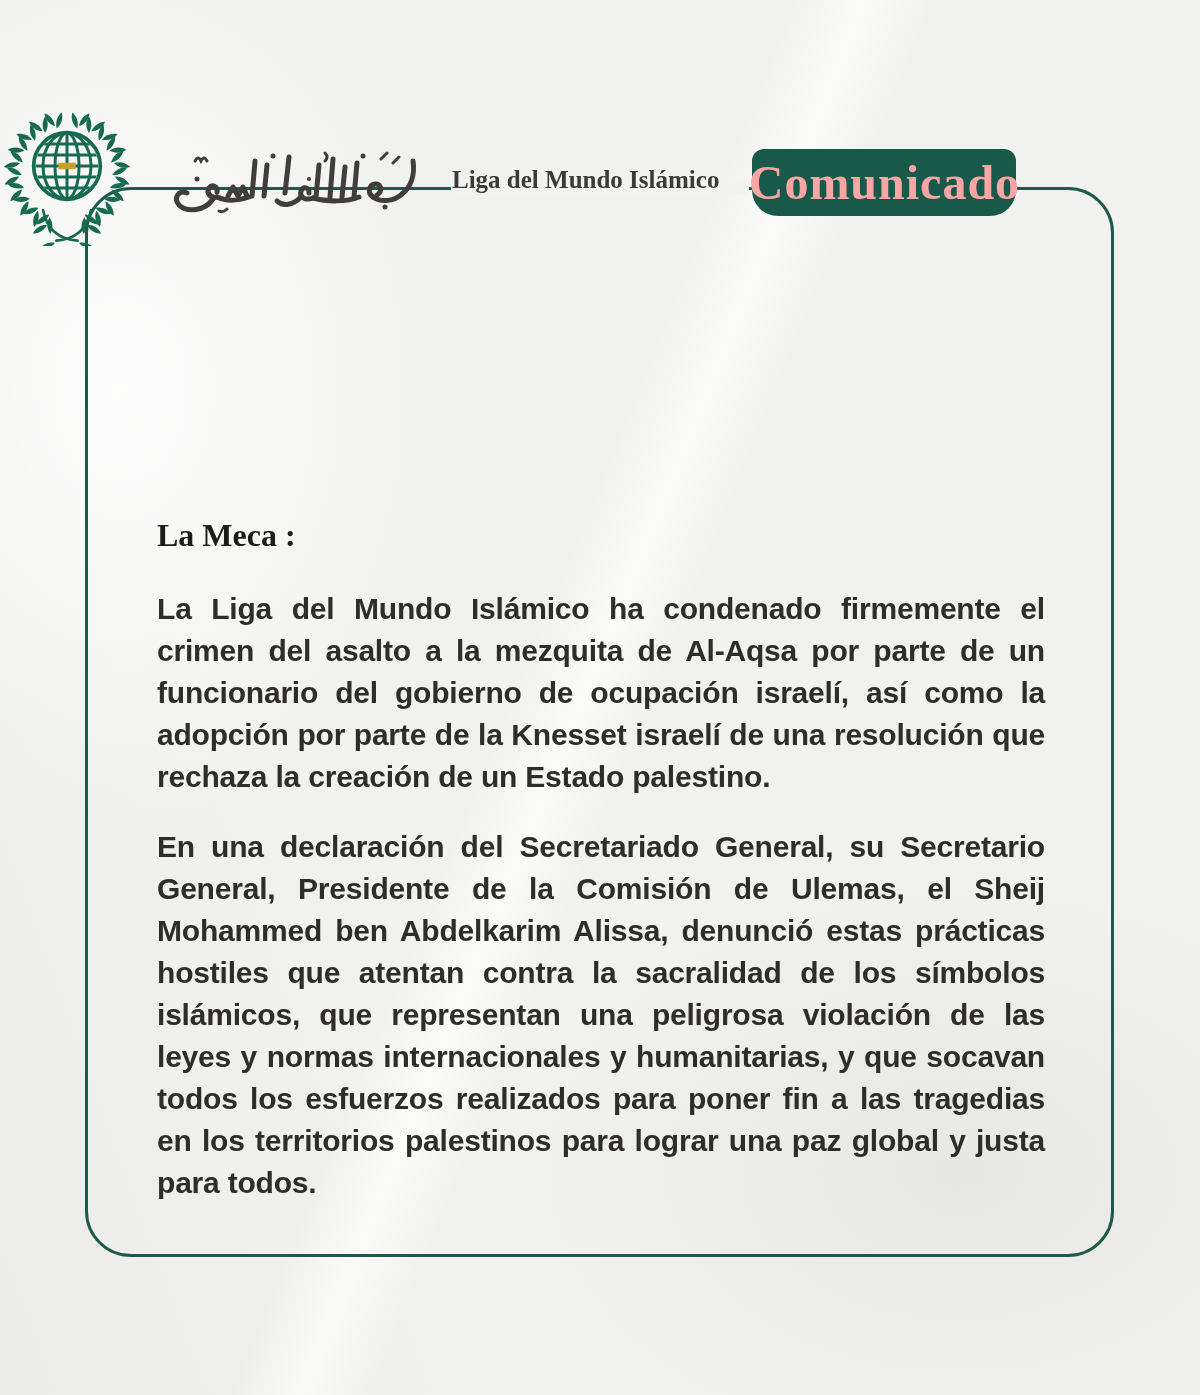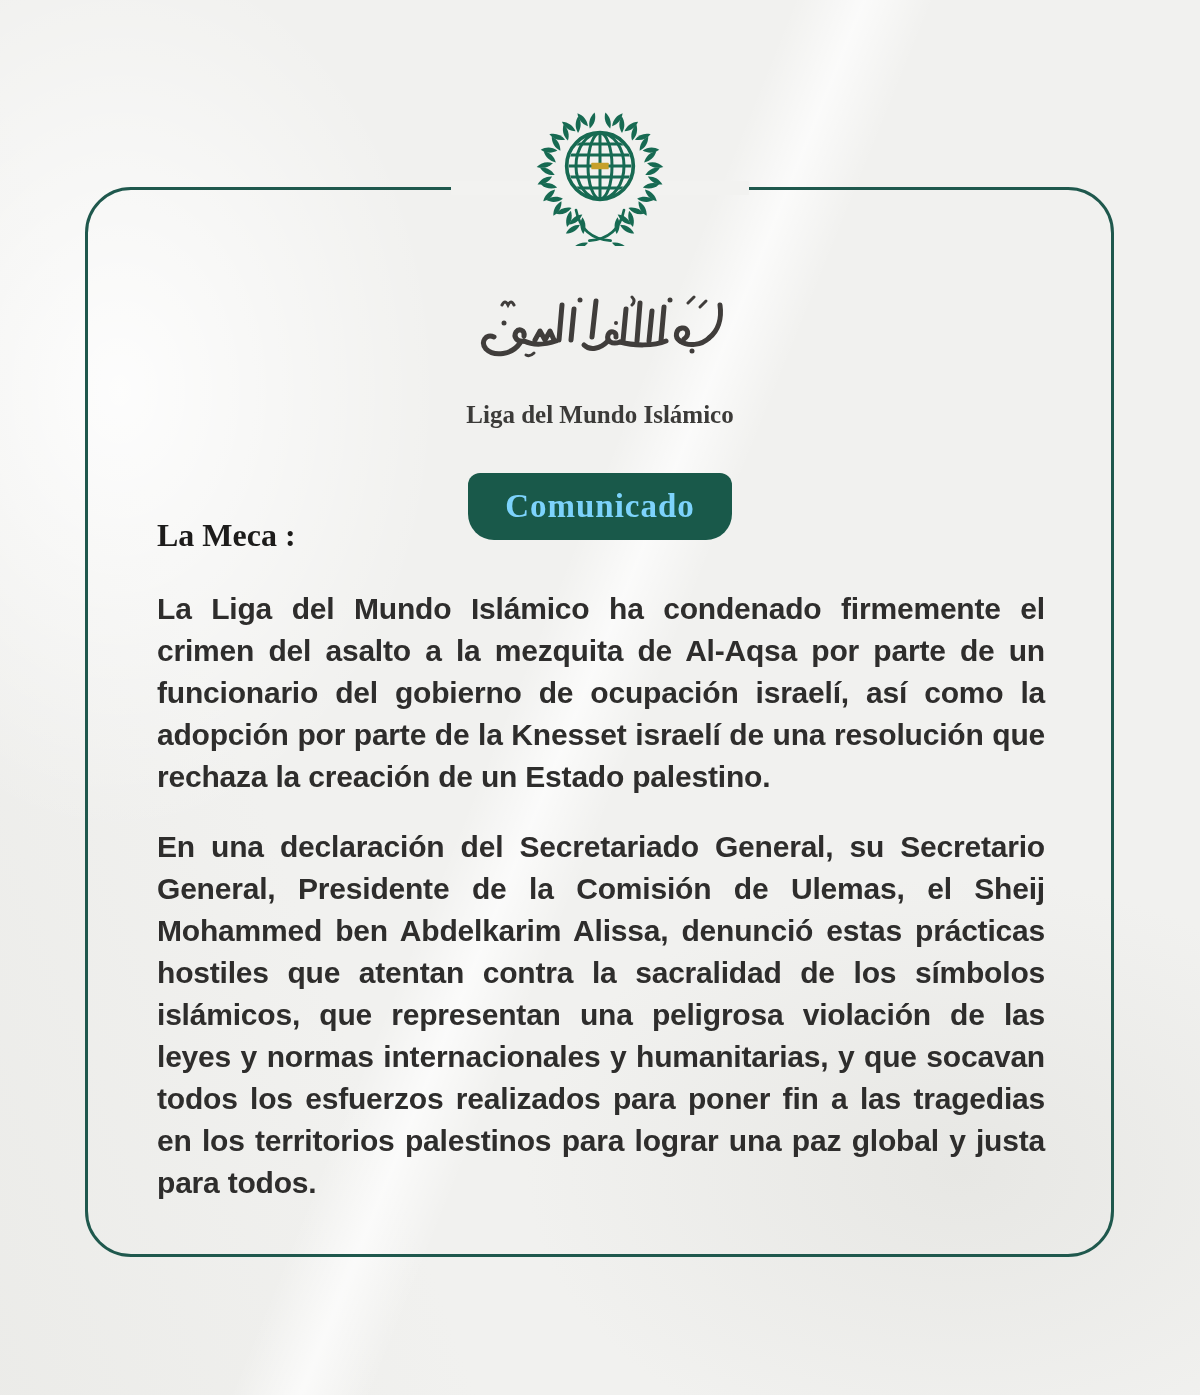--- a/index.html
+++ b/index.html
@@ -16,35 +16,35 @@
   .frame{
     position:absolute;left:85px;top:187px;width:1029px;height:1070px;
     border:3px solid #1f584d;border-radius:46px;box-sizing:border-box;z-index:1;
   }
   .frame-gap{
     position:absolute;left:50%;top:181px;width:298px;height:14px;margin-left:-149px;
     background:#f2f2f0;z-index:2;
   }
   .logo-block{
     position:absolute;left:0;right:0;top:106px;z-index:3;
-    display:flex;flex-direction:column;align-items:center;gap:33px;
+    display:flex;flex-direction:row;align-items:center;gap:33px;
   }
   .wreath-svg{width:134px;height:140px;display:block;}
   .calligraphy-svg{width:252px;height:66px;display:block;margin-top:16px;}
   .org-name{
     margin-top:8px;
     font-family:"Liberation Serif","DejaVu Serif",serif;
     font-weight:bold;font-size:25px;line-height:26px;color:#3c3b39;
   }
   .badge{
     margin-top:12px;width:264px;height:67px;
     background:#19594a;border-radius:12px 12px 26px 26px;
     display:flex;align-items:center;justify-content:center;
     font-family:"Liberation Serif","DejaVu Serif",serif;
-    font-weight:bold;font-size:33px;color:#7dd3fc;letter-spacing:1px;
+    font-weight:bold;font-size:48px;color:#fca5a5;letter-spacing:1px;
   }
   .doc{position:absolute;left:157px;top:516px;width:888px;z-index:3;}
   .dateline{
     margin:0;font-family:Liberation Serif, serif;
     font-weight:bold;font-size:32px;line-height:38px;color:#1d1c1b;
   }
   .doc p{
     margin:0;font-weight:bold;font-size:30px;line-height:42px;color:#2e2d2c;
     text-align:justify;letter-spacing:-0.2px;
   }

